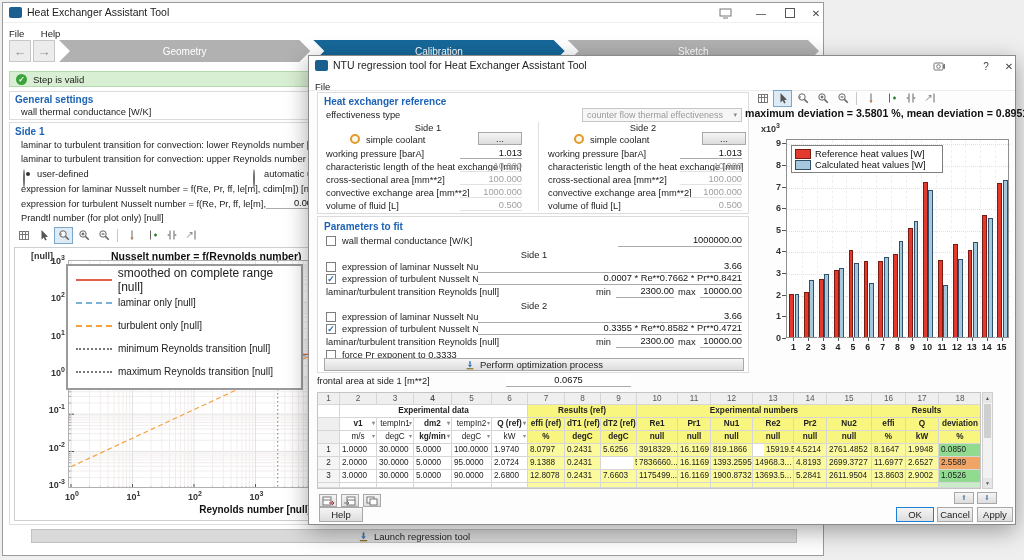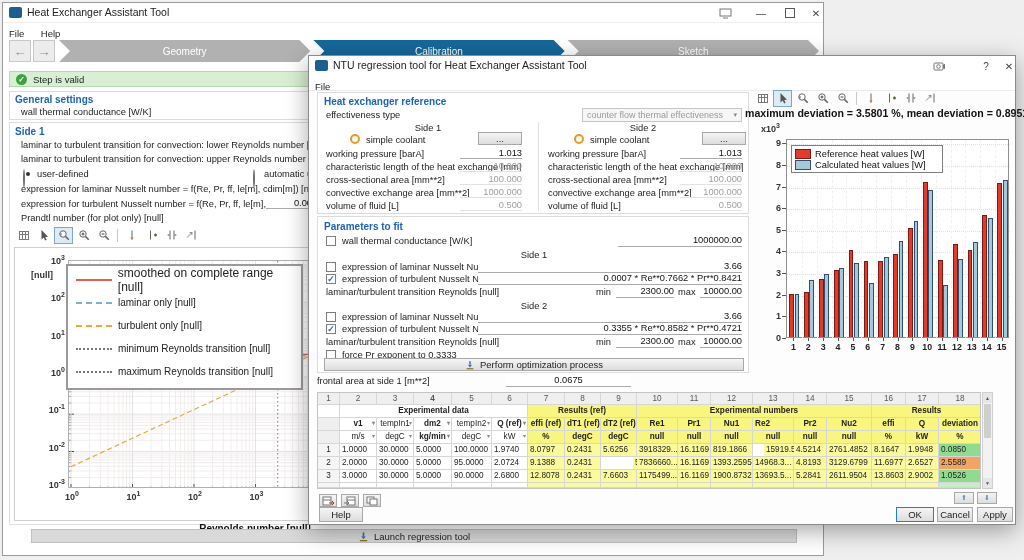--- a/index.html
+++ b/index.html
@@ -1,18 +1,18 @@
 <!DOCTYPE html>
 <html><head>
 <meta charset="utf-8">
 <style>
   html,body{margin:0;padding:0;background:#e9e9e9;font-family:"Liberation Sans",sans-serif;}
   .stage{position:relative;width:1024px;height:560px;background:#efefef;overflow:hidden;}
   .w{position:absolute;box-sizing:border-box;}
-  .nw{white-space:nowrap;margin-top:19px;}
+  .nw{white-space:nowrap;}
   .win{background:#fff;border:1px solid #9b9b9b;}
   .lbl{font-size:9.3px;color:#1c1c1c;white-space:nowrap;}
   .h{font-size:10px;font-weight:bold;color:#1d63b5;white-space:nowrap;}
   .frame{border:1px solid #dcdcdc;background:#fff;}
   .ufield{border-bottom:1px solid #ababab;font-size:9.3px;text-align:right;color:#111;background:#fff;white-space:nowrap;overflow:hidden;}
   .ro{color:#9f9f9f;border-bottom-color:#e2e2e2;background:transparent;}
   .btn{background:linear-gradient(#f5f5f5,#dddddd);border:1px solid #a8a8a8;font-size:9.5px;color:#222;display:flex;align-items:center;justify-content:center;cursor:default;}
   .btn.def{border:1px solid #1f7fd4;}
   .tbtn{display:flex;align-items:center;justify-content:center;color:#444;font-size:10px;width:20px;height:16px;}
   .menuitem{font-size:9.5px;color:#222;padding:2px 6px;display:inline-block;}
@@ -700,21 +700,21 @@
           <div class="tblcell" style="left: 59px; width: 37px; background: rgb(255, 255, 255); text-align: center;">tempIn1<span class="dd">▾</span></div>
           <div class="tblcell" style="left: 96px; width: 38px; background: rgb(255, 255, 255); font-weight: bold; text-align: center;">dm2<span class="dd">▾</span></div>
           <div class="tblcell" style="left: 134px; width: 40px; background: rgb(255, 255, 255); text-align: center;">tempIn2<span class="dd">▾</span></div>
           <div class="tblcell" style="left: 174px; width: 36px; background: rgb(255, 255, 255); font-weight: bold; text-align: center;">Q (ref)<span class="dd">▾</span></div>
           <div class="tblcell" style="left: 210px; width: 37px; background: rgb(248, 246, 126); font-weight: bold; text-align: center;">effi (ref)</div>
           <div class="tblcell" style="left: 247px; width: 36px; background: rgb(248, 246, 126); font-weight: bold; text-align: center;">dT1 (ref)</div>
           <div class="tblcell" style="left: 283px; width: 36px; background: rgb(248, 246, 126); font-weight: bold; text-align: center;">dT2 (ref)</div>
           <div class="tblcell" style="left: 319px; width: 41px; background: rgb(248, 246, 126); font-weight: bold; text-align: center;">Re1</div>
           <div class="tblcell" style="left: 360px; width: 33px; background: rgb(248, 246, 126); font-weight: bold; text-align: center;">Pr1</div>
           <div class="tblcell" style="left: 393px; width: 42px; background: rgb(248, 246, 126); font-weight: bold; text-align: center;">Nu1</div>
-          <div class="tblcell" style="left: 435px; width: 41px; background: rgb(248, 246, 126); font-weight: bold; ">Re2</div>
+          <div class="tblcell" style="left: 435px; width: 41px; background: rgb(248, 246, 126); font-weight: bold; text-align: center;">Re2</div>
           <div class="tblcell" style="left: 476px; width: 33px; background: rgb(248, 246, 126); font-weight: bold; text-align: center;">Pr2</div>
           <div class="tblcell" style="left: 509px; width: 45px; background: rgb(248, 246, 126); font-weight: bold; text-align: center;">Nu2</div>
           <div class="tblcell" style="left: 554px; width: 34px; background: rgb(248, 246, 126); font-weight: bold; text-align: center;">effi</div>
           <div class="tblcell" style="left: 588px; width: 33px; background: rgb(248, 246, 126); font-weight: bold; text-align: center;">Q</div>
           <div class="tblcell" style="left: 621px; width: 43px; background: rgb(248, 246, 126); font-weight: bold; text-align: center;">deviation</div>
         </div>
         <div class="trow" style="height: 13px;">
           <div class="tblcell" style="left: 0px; width: 22px; background: rgb(239, 239, 239);"></div>
           <div class="tblcell" style="left: 22px; width: 37px; background: rgb(255, 255, 255); text-align: center;">m/s<span class="dd">▾</span></div>
           <div class="tblcell" style="left: 59px; width: 37px; background: rgb(255, 255, 255); text-align: center;">degC<span class="dd">▾</span></div>
@@ -762,21 +762,21 @@
           <div class="tblcell" style="left: 134px; width: 40px; background: rgb(255, 255, 255);">95.0000</div>
           <div class="tblcell" style="left: 174px; width: 36px; background: rgb(255, 255, 255);">2.0724</div>
           <div class="tblcell" style="left: 210px; width: 37px; background: rgb(251, 250, 157);">9.1388</div>
           <div class="tblcell" style="left: 247px; width: 36px; background: rgb(251, 250, 157);">0.2431</div>
           <div class="tblcell" style="left: 283px; width: 36px; background: rgb(251, 250, 157); margin-left: 32px;">5.9148</div>
           <div class="tblcell" style="left: 319px; width: 41px; background: rgb(251, 250, 157);">7836660...</div>
           <div class="tblcell" style="left: 360px; width: 33px; background: rgb(251, 250, 157);">16.1169</div>
           <div class="tblcell" style="left: 393px; width: 42px; background: rgb(251, 250, 157);">1393.2595</div>
           <div class="tblcell" style="left: 435px; width: 41px; background: rgb(251, 250, 157);">14968.3...</div>
           <div class="tblcell" style="left: 476px; width: 33px; background: rgb(251, 250, 157);">4.8193</div>
-          <div class="tblcell" style="left: 509px; width: 45px; background: rgb(251, 250, 157);">3129.6799</div>
+          <div class="tblcell" style="left: 509px; width: 45px; background: rgb(251, 250, 157);">2699.3727</div>
           <div class="tblcell" style="left: 554px; width: 34px; background: rgb(251, 250, 157);">11.6977</div>
           <div class="tblcell" style="left: 588px; width: 33px; background: rgb(251, 250, 157);">2.6527</div>
           <div class="tblcell" style="left: 621px; width: 43px; background: rgb(240, 164, 101);">2.5589</div>
         </div>
         <div class="trow" style="height: 13px;">
           <div class="tblcell" style="left: 0px; width: 22px; background: rgb(245, 245, 245); text-align: center;">3</div>
           <div class="tblcell" style="left: 22px; width: 37px; background: rgb(255, 255, 255);">3.0000</div>
           <div class="tblcell" style="left: 59px; width: 37px; background: rgb(255, 255, 255);">30.0000</div>
           <div class="tblcell" style="left: 96px; width: 38px; background: rgb(255, 255, 255);">5.0000</div>
           <div class="tblcell" style="left: 134px; width: 40px; background: rgb(255, 255, 255);">90.0000</div>

